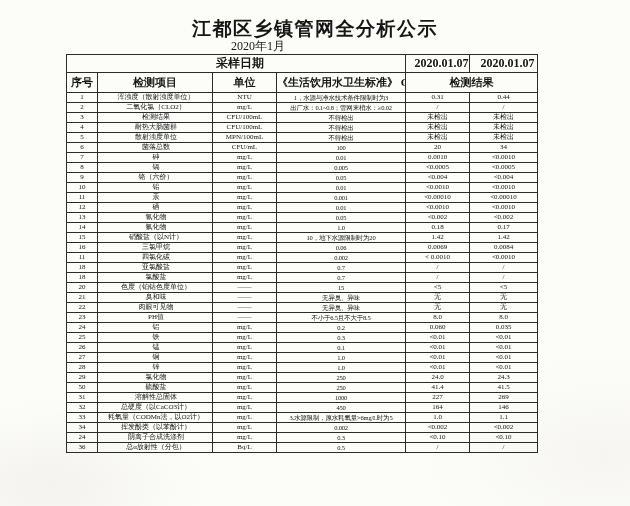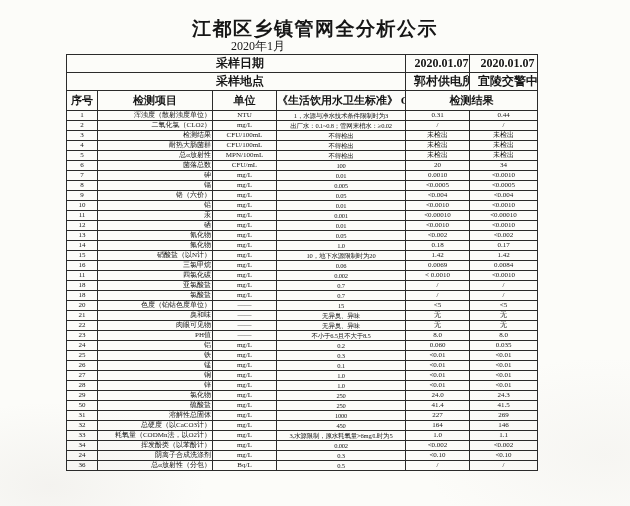--- a/index.html
+++ b/index.html
@@ -37,21 +37,21 @@
   table.analysis td {
     border: 1px solid #2b2b2b;
     text-align: center;
     overflow: hidden;
     white-space: nowrap;
     font-size: 7px;
   }
   tbody.info td { height: 18px; font-size: 12px; font-weight: bold; padding-left: 8px; }
   tbody.cols td { height: 20px; font-size: 11px; font-weight: bold; }
   tbody.data td { height: 9px; line-height: 9px; padding: 0 1px; }
-  tbody.data td.item { text-align: right; padding-left: 3px; }
+  tbody.data td.item { text-align: center; padding-left: 3px; }
   tbody.data td.std { font-size: 6.5px; letter-spacing: -0.2px; }
 </style>
 </head>
 <body>
 
 <div class="paper">
   <div class="title">江都区乡镇管网全分析公示</div>
   <div class="subtitle">2020年1月</div>
 
   <table class="analysis">
@@ -63,25 +63,20 @@
         <col style="width:64px">
         <col style="width:68px">
     </colgroup>
 
     <tbody class="info">
       <tr>
         <td colspan="4">采样日期</td>
         <td>2020.01.07</td>
         <td>2020.01.07</td>
       </tr>
-      <tr>
-        <td colspan="4">采样地点</td>
-        <td>郭村供电所</td>
-        <td>宜陵交警中队</td>
-      </tr>
     </tbody>
 
     <tbody class="cols">
       <tr>
         <td>序号</td>
         <td>检测项目</td>
         <td>单位</td>
         <td>《生活饮用水卫生标准》 GB5749</td>
         <td colspan="2">检测结果</td>
       </tr>
@@ -115,21 +110,21 @@
         <tr>
           <td>4</td>
           <td class="item">耐热大肠菌群</td>
           <td>CFU/100mL</td>
           <td class="std">不得检出</td>
           <td>未检出</td>
           <td>未检出</td>
         </tr>
         <tr>
           <td>5</td>
-          <td class="item">总α放射性</td>
+          <td class="item">散射浊度单位</td>
           <td>MPN/100mL</td>
           <td class="std">不得检出</td>
           <td>未检出</td>
           <td>未检出</td>
         </tr>
         <tr>
           <td>6</td>
           <td class="item">菌落总数</td>
           <td>CFU/mL</td>
           <td class="std">100</td>

